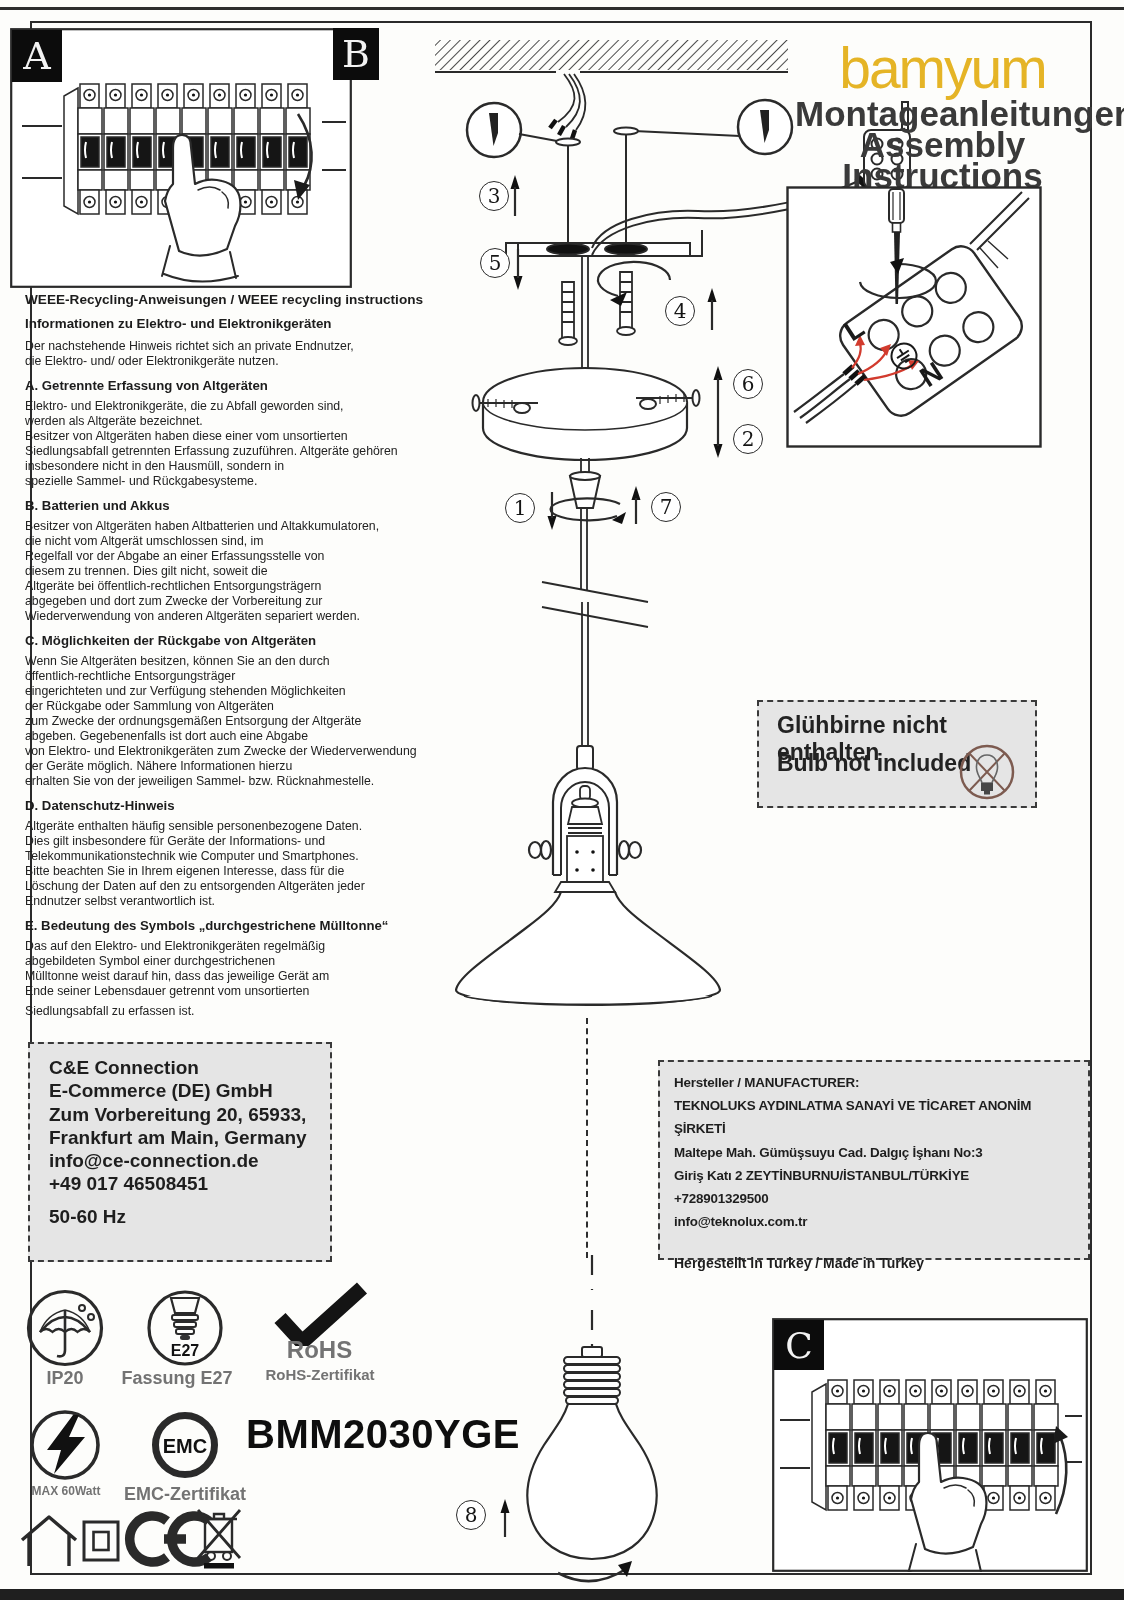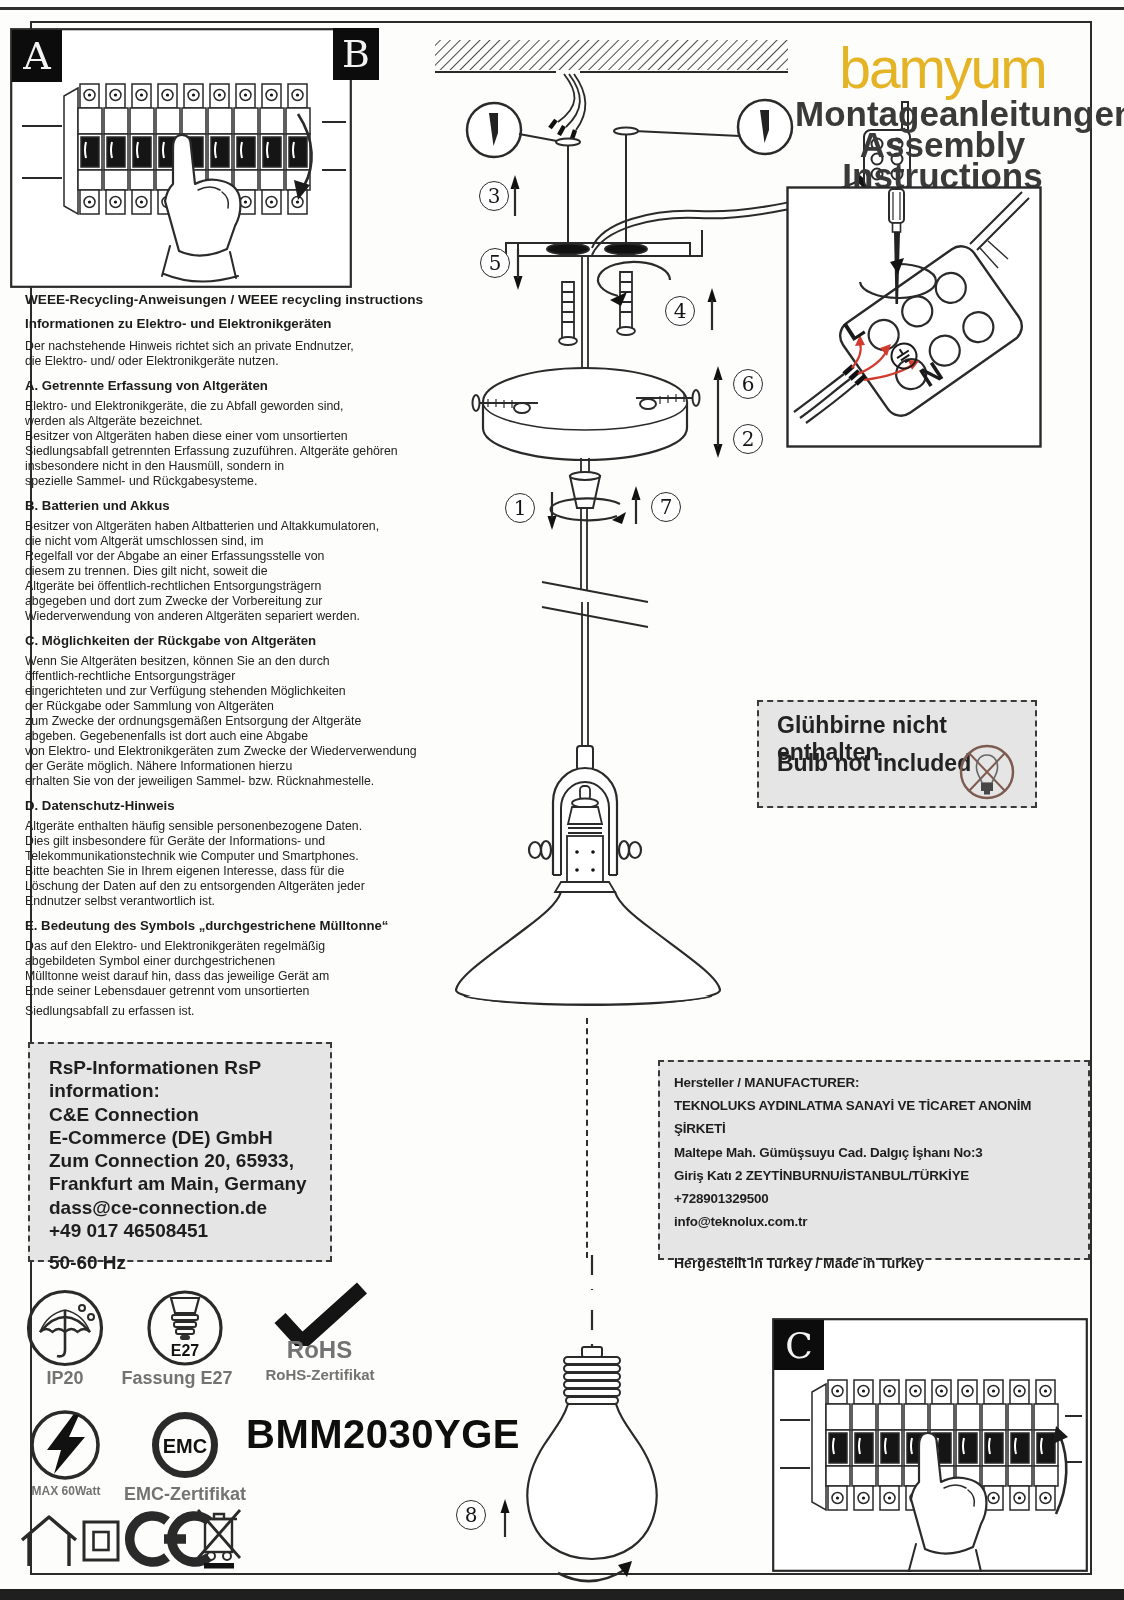--- a/index.html
+++ b/index.html
@@ -364,26 +364,25 @@
       <circle cx="30" cy="30" r="26" stroke="#7D5B50" stroke-width="2.5"></circle>
       <path d="M12,11 L48,49 M48,11 L12,49" stroke="#7D5B50" stroke-width="2"></path>
       <path d="M30,13 C38,13 42,21 40,29 C39,34 36,37 35,41 H25 C24,37 21,34 20,29 C18,21 22,13 30,13 Z" stroke="#666" stroke-width="1.6"></path>
       <rect x="24" y="41" width="12" height="8" fill="#474747" stroke="none"></rect>
       <rect x="27" y="49" width="6" height="3.5" fill="#474747" stroke="none"></rect>
     </svg>
   </div>
 
   <div class="abs dashbox rsp">
     <div class="rsp-inner">
-      <div class="rsp-line">RsP-Informationen RsP information:</div>
       <div class="rsp-line">C&amp;E Connection</div>
       <div class="rsp-line">E-Commerce (DE) GmbH</div>
-      <div class="rsp-line">Zum Connection 20, 65933,</div>
+      <div class="rsp-line">Zum Vorbereitung 20, 65933,</div>
       <div class="rsp-line">Frankfurt am Main, Germany</div>
-      <div class="rsp-line">dass@ce-connection.de</div>
+      <div class="rsp-line">info@ce-connection.de</div>
       <div class="rsp-line">+49 017 46508451</div>
       <div class="rsp-line rsp-last">50-60 Hz</div>
     </div>
   </div>
 
   <div class="abs dashbox manu">
     <div class="manu-inner">
       <div class="manu-line">Hersteller / MANUFACTURER:</div>
       <div class="manu-line">TEKNOLUKS AYDINLATMA SANAYİ VE TİCARET ANONİM ŞİRKETİ</div>
       <div class="manu-line">Maltepe Mah. Gümüşsuyu Cad. Dalgıç İşhanı No:3</div>

